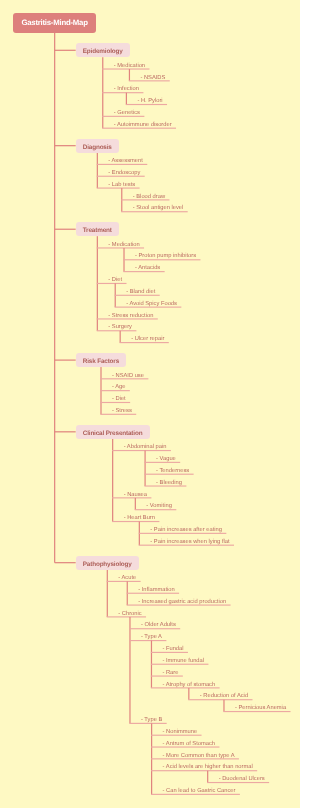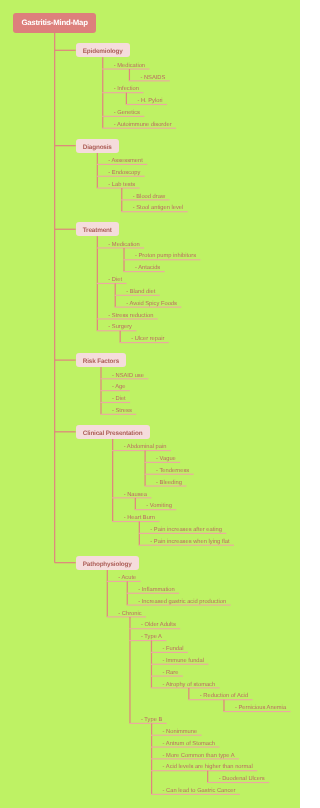--- a/index.html
+++ b/index.html
@@ -10,21 +10,21 @@
        text-rendering:geometricPrecision;}
   #canvas{position:relative;width:300px;height:808px;background:#ffffff;}
   .node{position:absolute;box-sizing:border-box;white-space:nowrap;}
   .root-node{border-radius:3px;font-weight:bold;text-align:center;}
   .cat-node{border-radius:3px;font-weight:bold;text-align:center;}
   .leaf-node{}
 </style>
 </head>
 <body>
 
-<div id="canvas" style="background: #bef264;">
+<div id="canvas" style="background: #fef9c3;">
     <svg width="300" height="808" style="position: absolute; left: 0px; top: 0px; overflow: visible;">
       <rect x="54.07" y="32.80" width="1.20" height="529.89" fill="#e0837e"></rect>
       <rect x="54.67" y="49.70" width="21.00" height="1.20" fill="#e0837e"></rect>
       <rect x="54.67" y="145.08" width="21.00" height="1.20" fill="#e0837e"></rect>
       <rect x="54.67" y="228.63" width="21.00" height="1.20" fill="#e0837e"></rect>
       <rect x="54.67" y="359.50" width="21.00" height="1.20" fill="#e0837e"></rect>
       <rect x="54.67" y="431.22" width="21.00" height="1.20" fill="#e0837e"></rect>
       <rect x="54.67" y="562.09" width="21.00" height="1.20" fill="#e0837e"></rect>
       <rect x="102.16" y="57.25" width="1.20" height="70.93" fill="#e0837e"></rect>
       <rect x="102.16" y="68.45" width="47.33" height="1.15" fill="#eca8a2"></rect>

